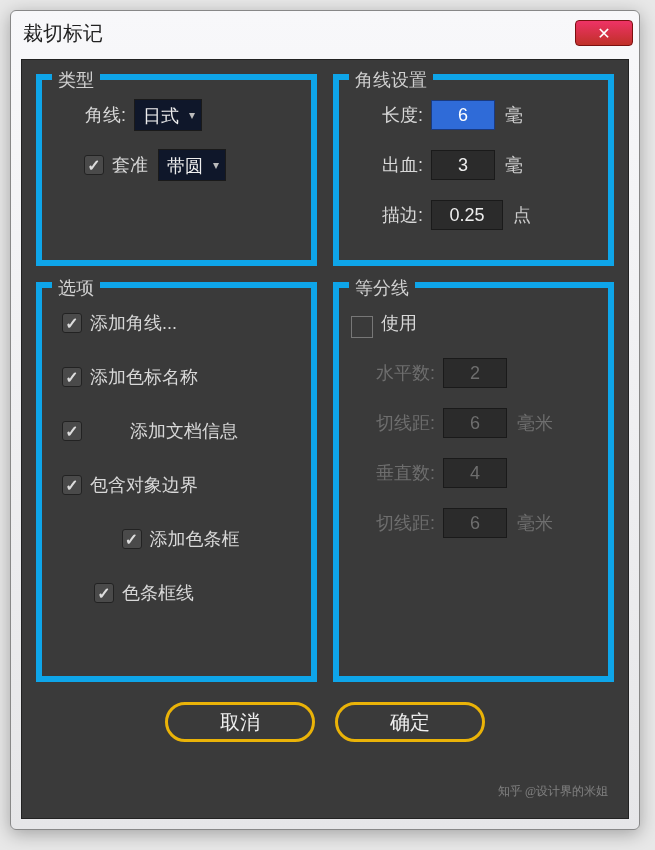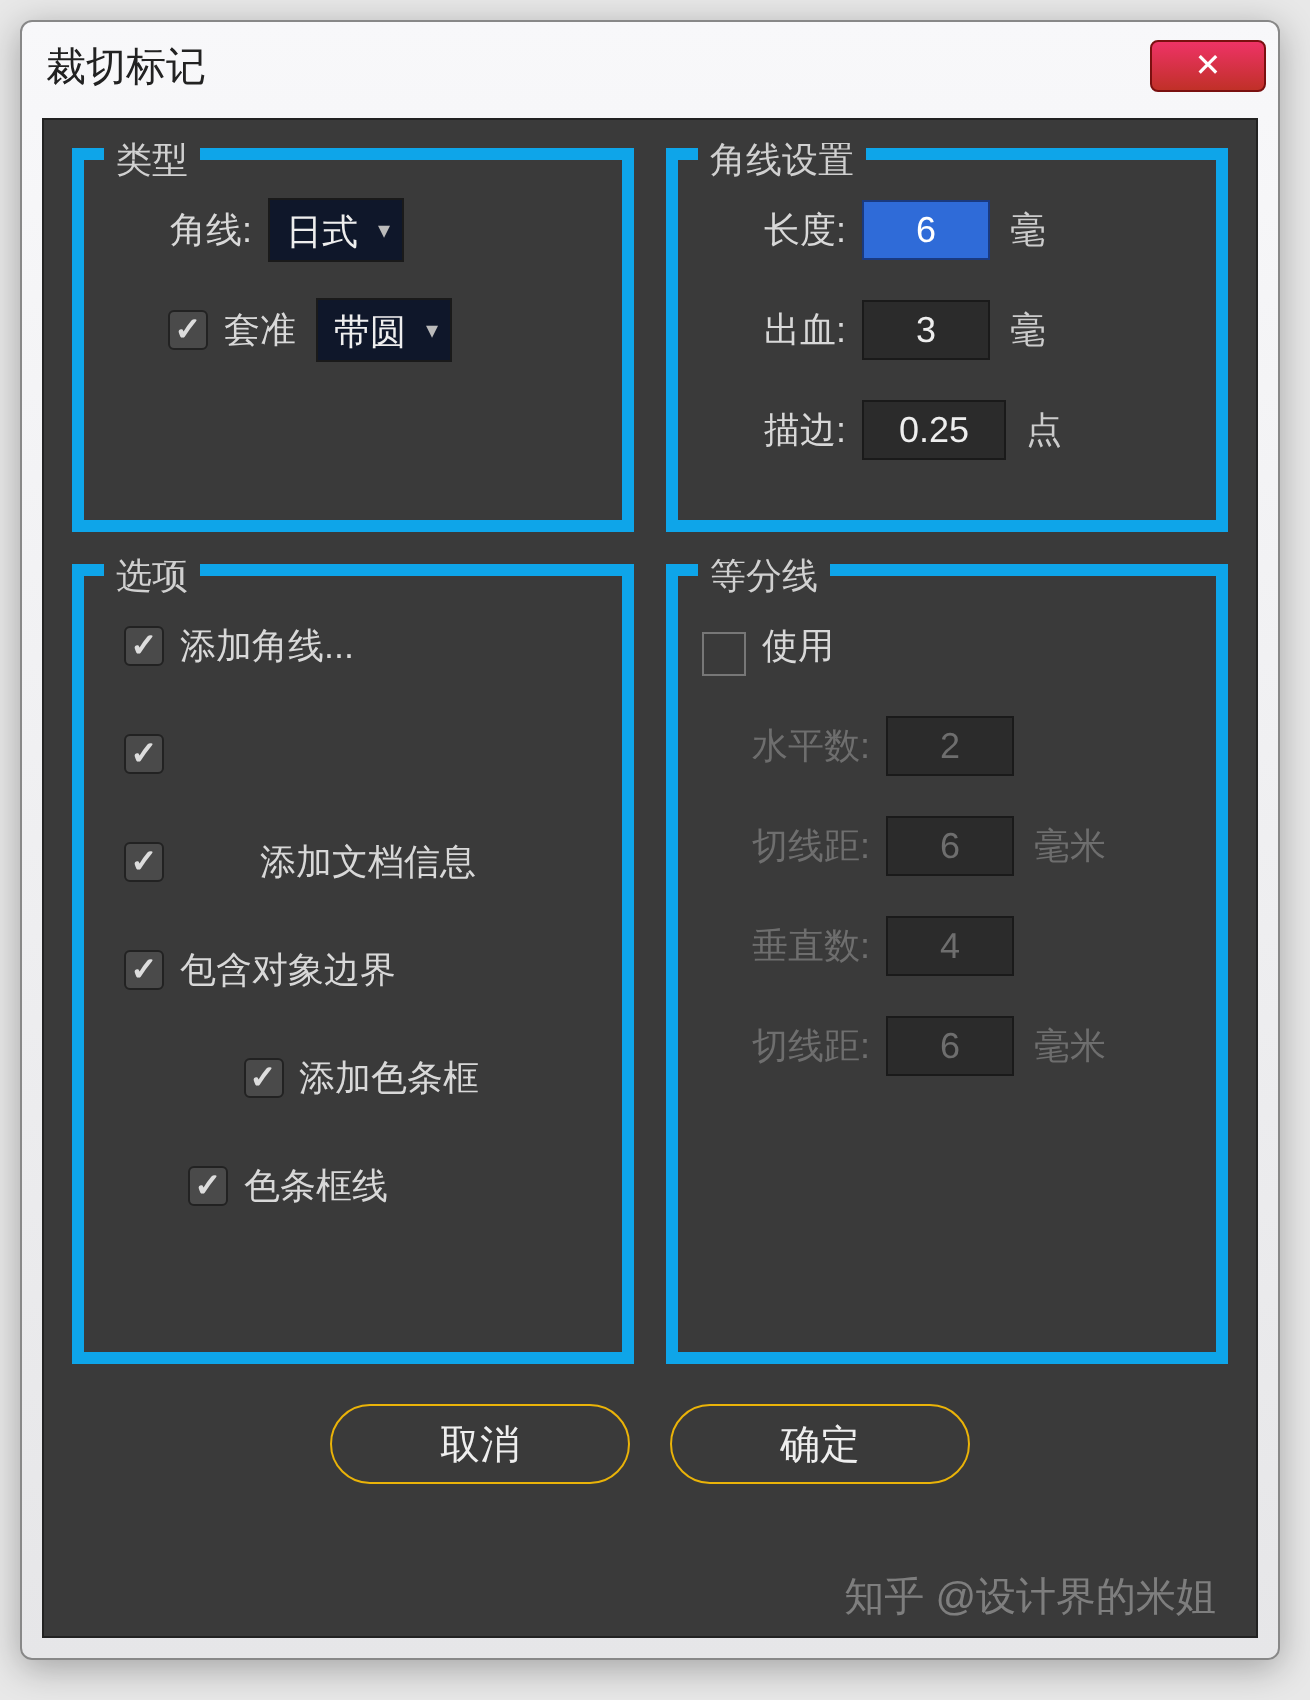--- a/index.html
+++ b/index.html
@@ -17,22 +17,22 @@
 .select { background: #0f172a; border: 1px solid #1a1a1a; color: #eee; padding: 4px 22px 4px 8px; height: 32px; position: relative; display: inline-flex; align-items: flex-start; border-radius: 0; cursor: pointer; }
 .select .caret { position: absolute; right: 6px; top: 50%; transform: translateY(-50%); font-size: 12px; color: #bbb; }
 .input { background: #2b2b2b; border: 1px solid #1a1a1a; color: #eee; width: 64px; height: 30px; text-align: center; font-size: 18px; font-family: inherit; }
 .input.sel { background: #2f6bd8; color: #fff; border-color: #1a3a80; }
 .chk { width: 20px; height: 20px; background: #4a4a4a; border: 1px solid #222; border-radius: 3px; display: inline-flex; align-items: center; justify-content: center; margin-right: 8px; cursor: pointer; flex-shrink: 0; }
 .chk.on::after { content: "✓"; color: #ddd; font-size: 16px; font-weight: bold; }
 .unit { margin-left: 10px; color: #ccc; }
 .fcheck { display: inline-block; width: 22px; height: 22px; border: 1px solid #777; margin-right: 8px; position: relative; top: 4px; }
 .disabled { color: #6e6e6e; }
 .btnrow { display: flex; justify-content: center; gap: 20px; margin-top: 20px; }
-.btn { width: 150px; height: 40px; border: 1px solid #eab308; border-radius: 20px; background: transparent; color: #eee; font-size: 20px; display: flex; align-items: center; justify-content: center; cursor: pointer; font-family: inherit; }
-.watermark { position: absolute; right: 20px; bottom: 6px; color: rgba(255,255,255,0.35); font-size: 20px; pointer-events: none; }
+.btn { width: 150px; height: 40px; border: 3px solid #eab308; border-radius: 20px; background: transparent; color: #eee; font-size: 20px; display: flex; align-items: center; justify-content: center; cursor: pointer; font-family: inherit; }
+.watermark { position: absolute; right: 20px; bottom: 18px; color: rgba(255,255,255,0.35); font-size: 12px; pointer-events: none; font-family: Liberation Serif, serif; }
 </style>
 </head>
 <body>
 
 <div class="window">
   <div class="titlebar">
     <div class="title">裁切标记</div>
     <div class="closebtn">
       <span>✕</span>
     </div>
@@ -80,20 +80,21 @@
 
       <div class="group" style="height:400px;">
         <div class="legend">选项</div>
         <div id="opts-container">
             <div class="row" style="margin-bottom: 20px; padding-left: 8px;">
               <div class="chk on"></div>
               <div>添加角线...</div>
             </div>
             <div class="row" style="margin-bottom: 20px; padding-left: 8px;">
               <div class="chk on"></div>
+              <div>添加色标名称</div>
             </div>
             <div class="row" style="margin-bottom: 20px; padding-left: 8px; gap: 40px;">
               <div class="chk on"></div>
               <div>添加文档信息</div>
             </div>
             <div class="row" style="margin-bottom: 20px; padding-left: 8px; text-align: center;">
               <div class="chk on"></div>
               <div>包含对象边界</div>
             </div>
             <div class="row" style="margin-bottom: 20px; padding-left: 8px; justify-content: center;">

